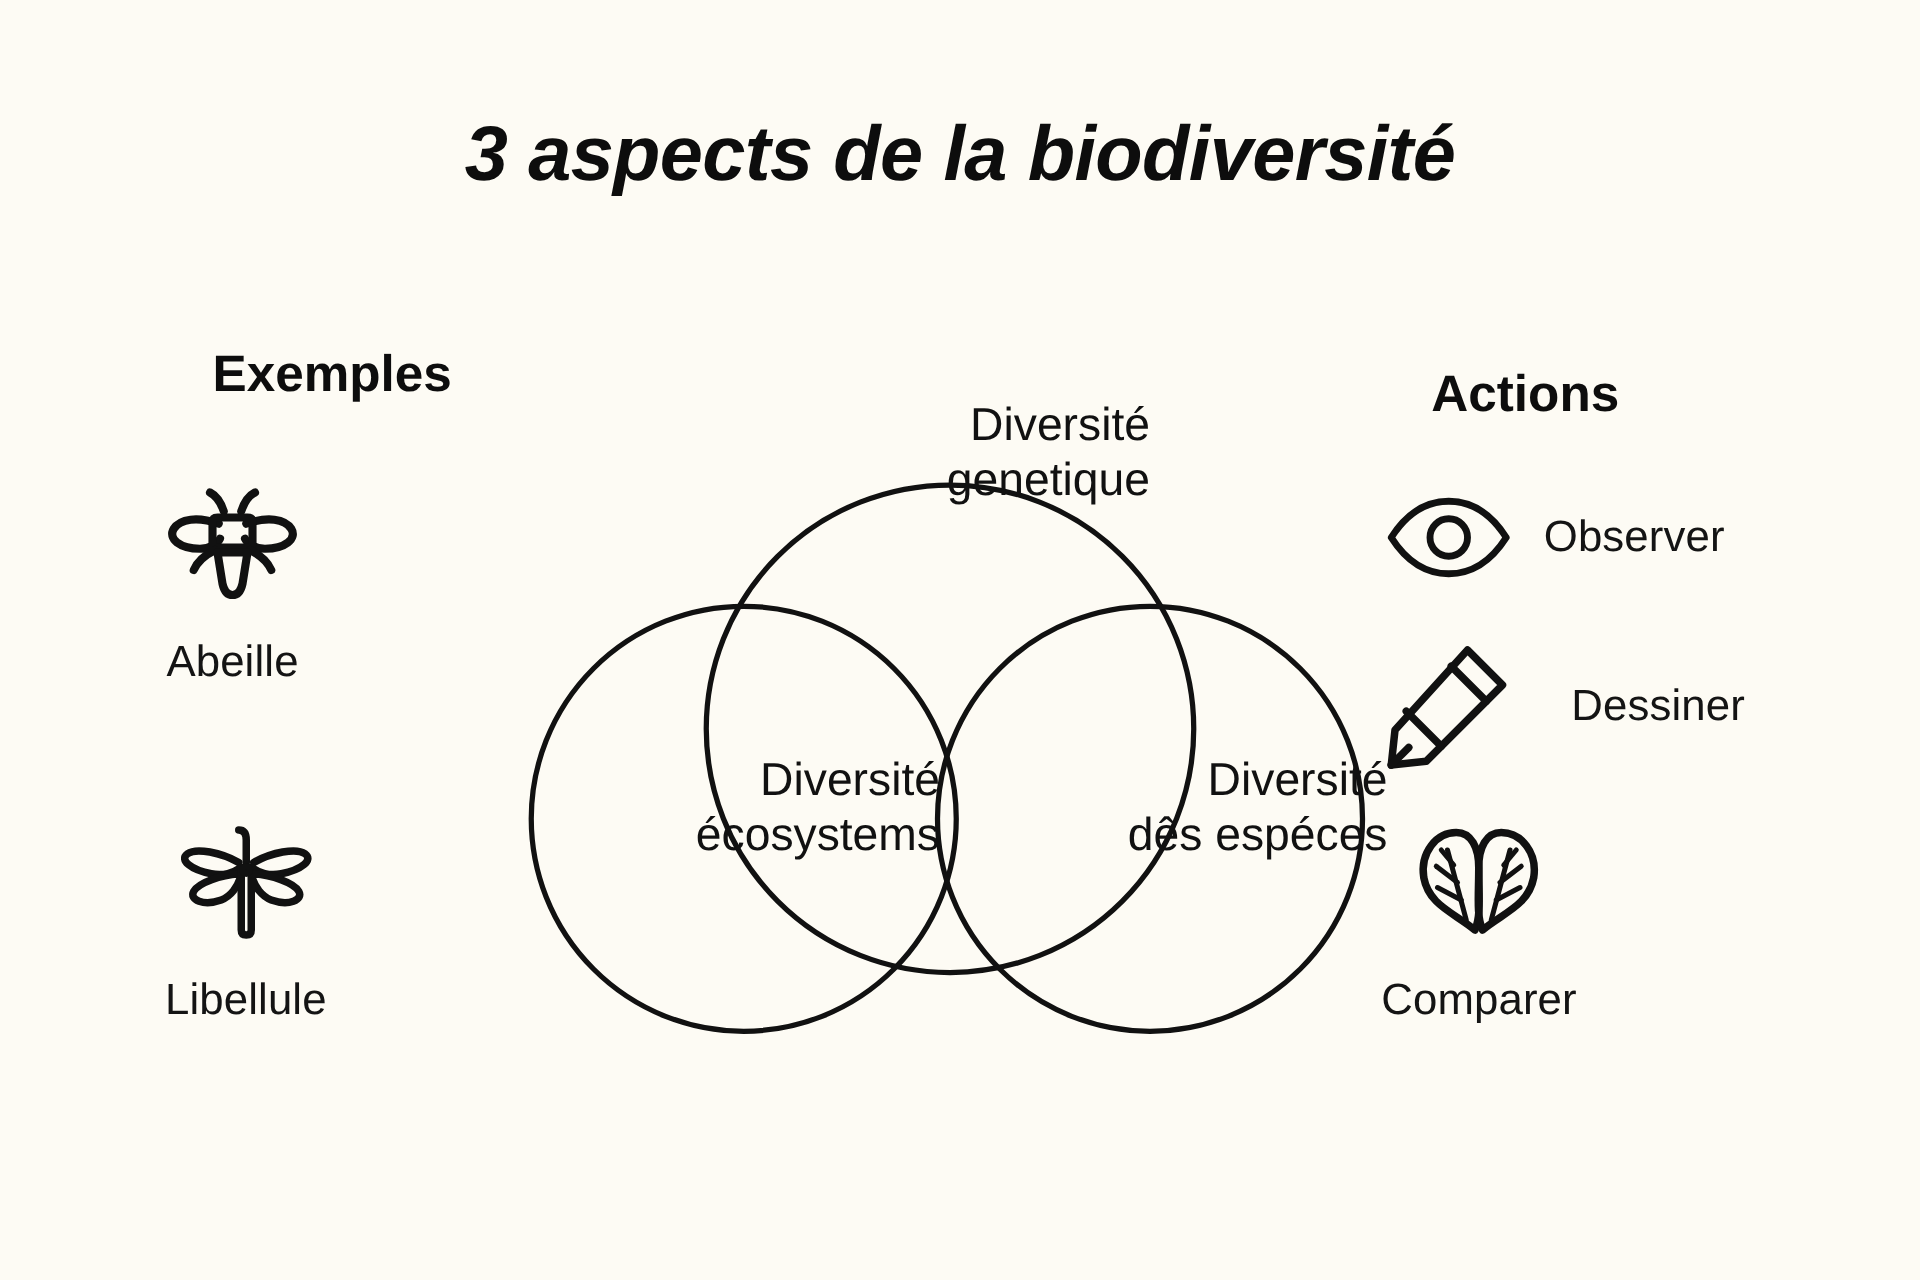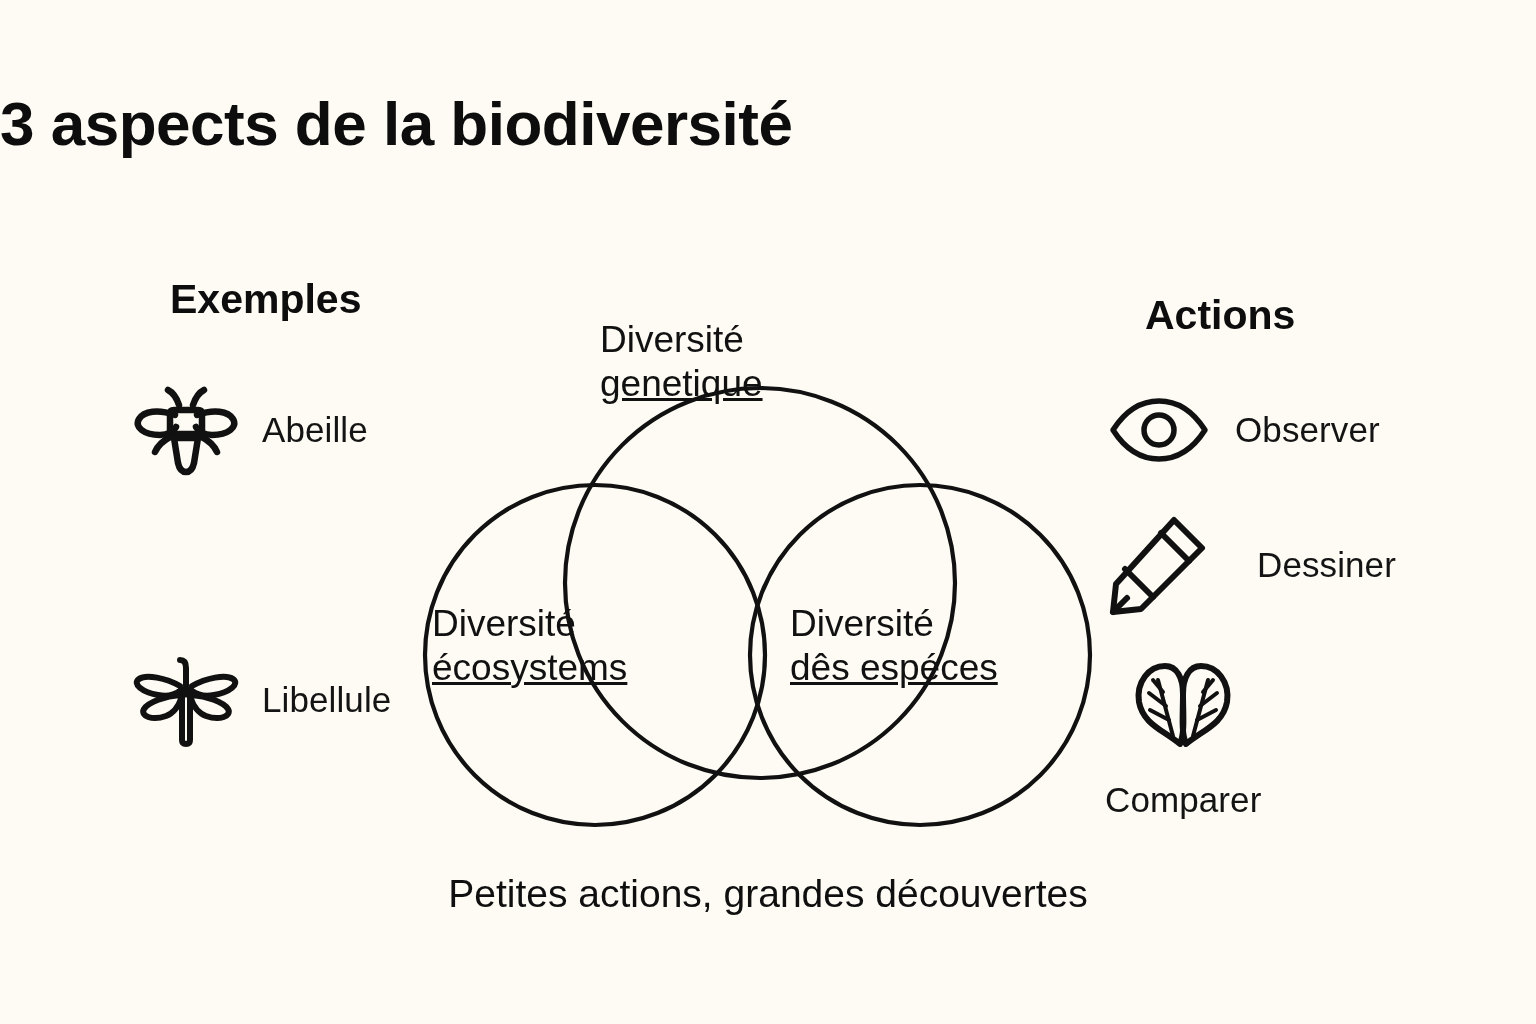--- a/index.html
+++ b/index.html
@@ -24,25 +24,27 @@
     width: 1536px;
     height: 1024px;
   }
 
   
   .page-title {
     position: absolute;
     top: 88px;
     left: 0;
     width: 1536px;
+    text-align: center;
     font-size: 62px;
     font-weight: 700;
     letter-spacing: -0.5px;
     color: #0d0d0d;
     white-space: nowrap;
+    font-style: italic;
   }
 
   
   .col-heading {
     position: absolute;
     font-size: 41px;
     font-weight: 700;
     color: #0d0d0d;
     white-space: nowrap;
   }
@@ -50,21 +52,21 @@
   .col-heading.right { left: 1145px; top: 276px; margin-top: 16px; }
 
   
   .item-row {
     position: absolute;
     display: flex;
     align-items: center;
     gap: 22px;
     height: 100px;
   }
-  .item-row.left  { left: 132px; }
+  .item-row.left  { left: 132px; flex-direction: column; }
   .item-row.right { left: 1105px; text-align: right; }
 
   .row-ex-0 { top: 380px; }
   .row-ex-1 { top: 515px; }
   .row-ex-2 { top: 650px; }
 
   .row-ac-0 { top: 380px; }
   .row-ac-1 { top: 515px; gap: 44px; }
   .row-ac-2 { top: 650px; flex-direction: column; }
 
@@ -91,28 +93,28 @@
     position: absolute;
     left: 400px;
     top: 195px;
     width: 720px;
     height: 650px;
   }
   .venn svg { display: block; }
 
   .venn-label {
     position: absolute;
-    text-align: left;
+    text-align: right;
     font-size: 37px;
     line-height: 1.18;
     font-weight: 400;
     color: #111111;
     white-space: nowrap;
   }
-  .venn-label .l2 { display: block; text-decoration: underline; }
+  .venn-label .l2 { display: block; }
 
   .venn-label.top    { left: 600px; top: 318px; width: 320px; }
   .venn-label.bleft  { left: 432px; top: 602px; width: 320px; }
   .venn-label.bright { left: 790px; top: 602px; width: 320px; }
 
   
   .footer-caption {
     position: absolute;
     top: 872px;
     left: 0;
@@ -248,15 +250,14 @@
   <div class="venn-label bleft">
     <span>Diversité</span>
     <span class="l2">écosystems</span>
   </div>
 
   <div class="venn-label bright">
     <span>Diversité</span>
     <span class="l2">dês espéces</span>
   </div>
 
-  <div class="footer-caption">Petites actions, grandes découvertes</div>
 
 </div>
 
 </body></html>

